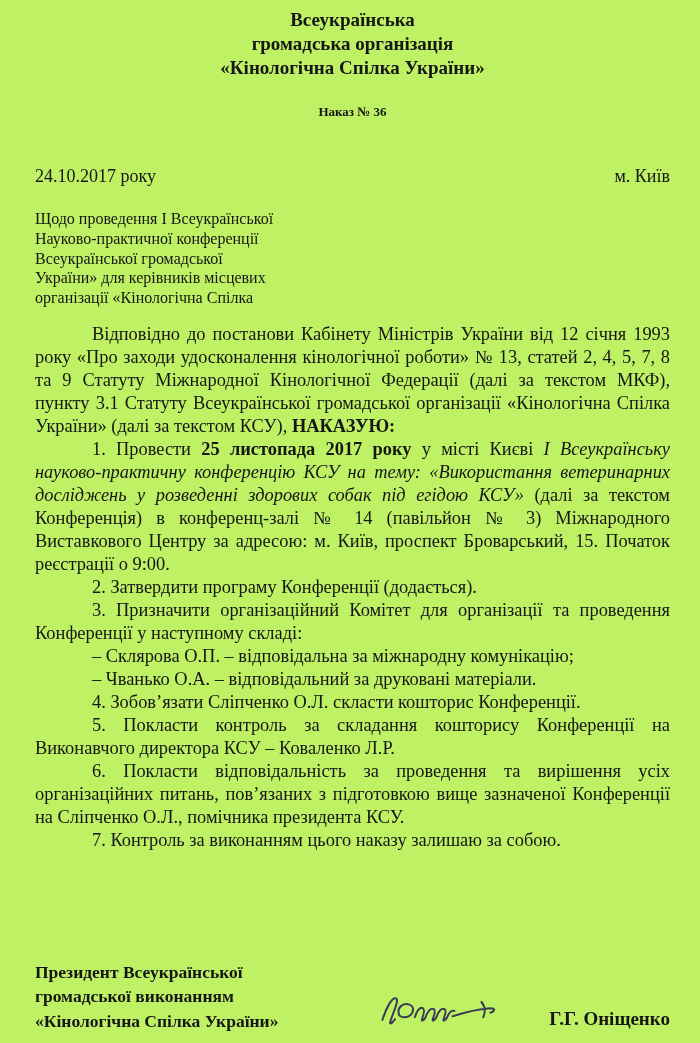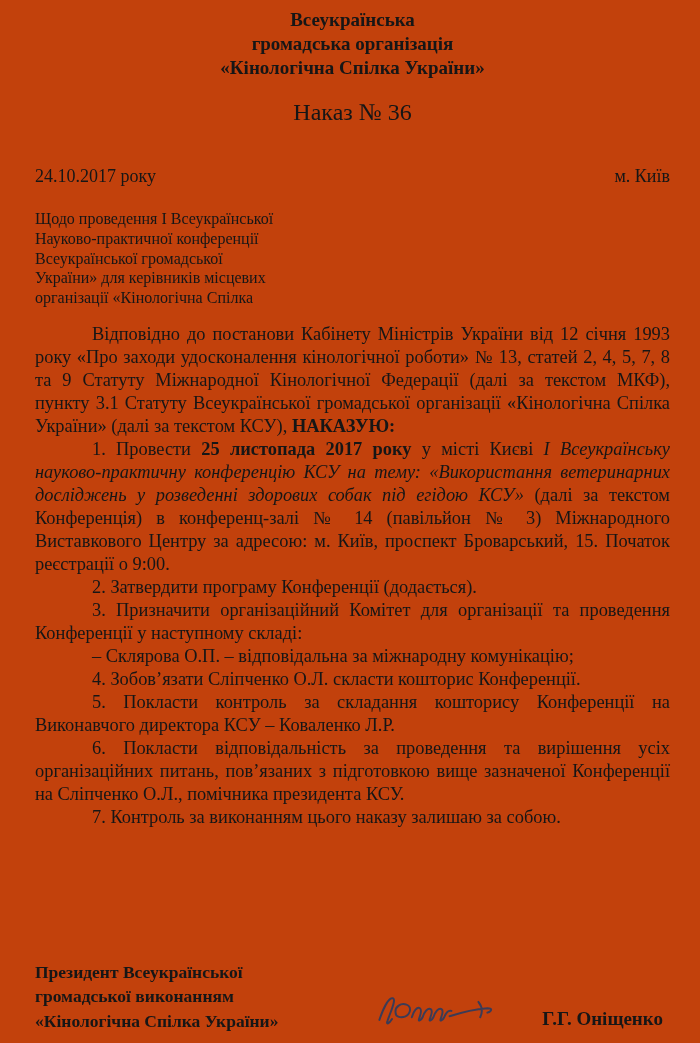--- a/index.html
+++ b/index.html
@@ -2,36 +2,36 @@
 <html><head>
 <meta charset="utf-8">
 <style>
   html, body { margin: 0; padding: 0; background: #e9e9e9; }
   .page {
     position: relative;
     width: 700px;
     height: 1043px;
     margin: 0 auto;
     box-sizing: border-box;
-    background: #c2410c;
+    background: #bef264;
     color: #161616;
     font-family: "Liberation Serif", serif;
     padding: 8px 30px 0 35px;
     overflow: hidden;
   }
   .org-header {
     text-align: center;
     font-weight: bold;
     font-size: 19px;
     line-height: 24px;
   }
   .order-title {
     text-align: center;
-    font-weight: normal;
-    font-size: 24px;
+    font-weight: bold;
+    font-size: 13px;
     line-height: 24px;
     margin-top: 20px;
   }
   .date-row {
     display: flex;
     justify-content: space-between;
     font-size: 18px;
     margin-top: 42px;
   }
   .subject {
@@ -48,21 +48,21 @@
   }
   .para {
     margin: 0;
     text-indent: 57px;
   }
   .para b { font-weight: bold; }
   .para i { font-style: italic; }
   .sig-row {
     position: absolute;
     left: 35px;
-    right: 37px;
+    right: 30px;
     bottom: 10px;
     display: flex;
     align-items: flex-end;
   }
   .sig-titles {
     font-weight: bold;
     font-size: 17.5px;
     line-height: 24.5px;
     width: 305px;
   }
@@ -107,20 +107,21 @@
   </div>
 
   <div class="body-text">
     <p class="para"><span>Відповідно до постанови Кабінету Міністрів України від 12 січня 1993 року «Про заходи удосконалення кінологічної роботи» № 13, статей 2, 4, 5, 7, 8 та 9 Статуту Міжнародної Кінологічної Федерації (далі за текстом МКФ), пункту 3.1 Статуту Всеукраїнської громадської організації «Кінологічна Спілка України» (далі за текстом КСУ), </span><b>НАКАЗУЮ:</b></p>
 
     <p class="para"><span>1. Провести </span><b>25 листопада 2017 року</b><span> у місті Києві </span><i>І Всеукраїнську науково-практичну конференцію КСУ на тему: «Використання ветеринарних досліджень у розведенні здорових собак під егідою КСУ»</i><span> (далі за текстом Конференція) в конференц-залі № 14 (павільйон № 3) Міжнародного Виставкового Центру за адресою: м. Київ, проспект Броварський, 15. Початок реєстрації о 9:00.</span></p>
 
     <p class="para">2. Затвердити програму Конференції (додається).</p>
     <p class="para">3. Призначити організаційний Комітет для організації та проведення Конференції у наступному складі:</p>
     <p class="para">– Склярова О.П. – відповідальна за міжнародну комунікацію;</p>
+    <p class="para">– Чванько О.А. – відповідальний за друковані матеріали.</p>
     <p class="para">4. Зобов’язати Сліпченко О.Л. скласти кошторис Конференції.</p>
     <p class="para">5. Покласти контроль за складання кошторису Конференції на Виконавчого директора КСУ – Коваленко Л.Р.</p>
     <p class="para">6. Покласти відповідальність за проведення та вирішення усіх організаційних питань, пов’язаних з підготовкою вище зазначеної Конференції на Сліпченко О.Л., помічника президента КСУ.</p>
     <p class="para">7. Контроль за виконанням цього наказу залишаю за собою.</p>
   </div>
 
   <div class="sig-row">
     <div class="sig-titles">
       <div>Президент Всеукраїнської</div>
       <div>громадської виконанням</div>

